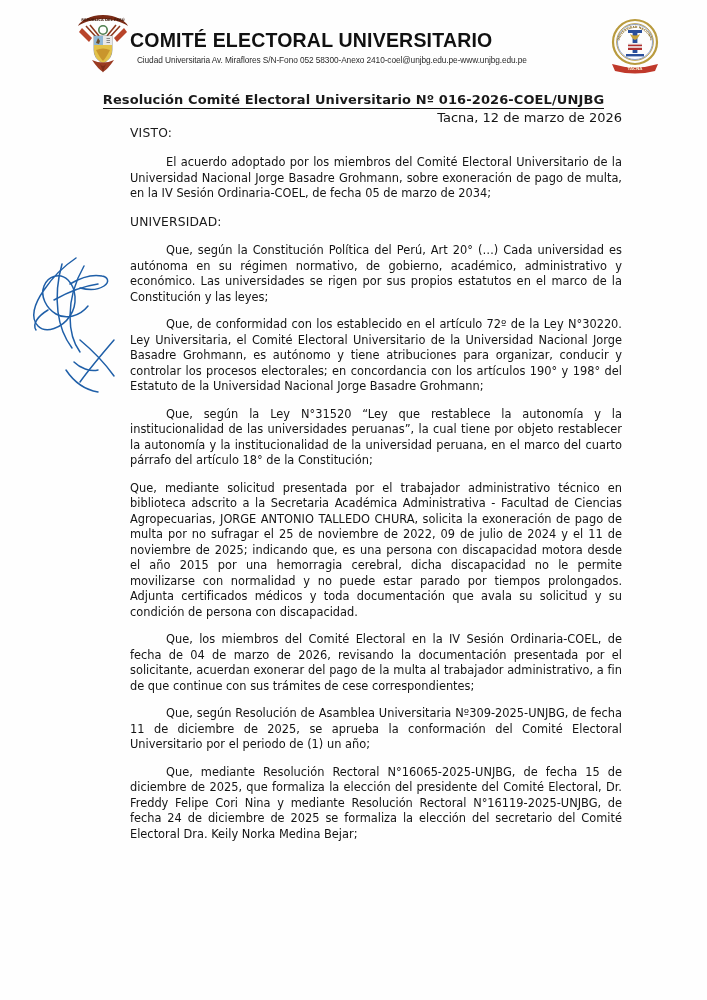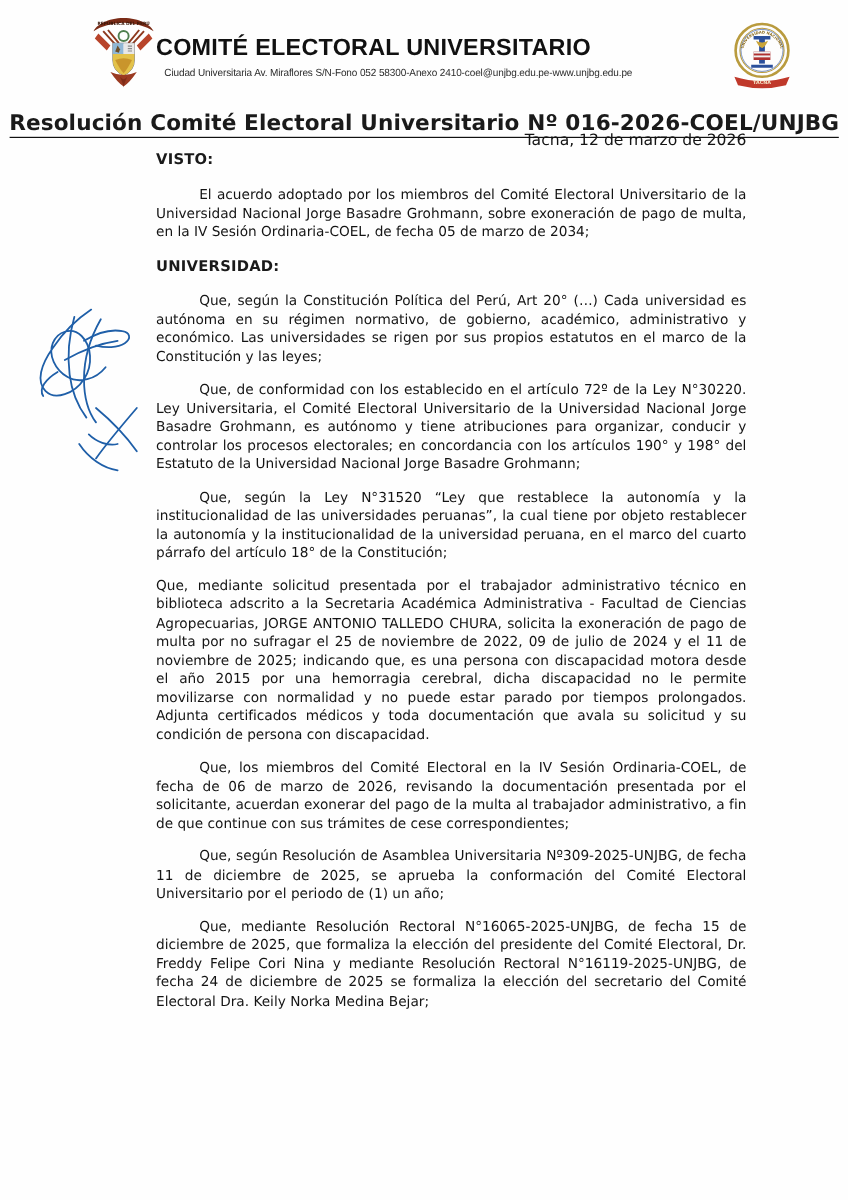--- a/index.html
+++ b/index.html
@@ -64,21 +64,21 @@
     transform: scaleX(0.97);
   }
 
   
   .res-title {
     position: absolute;
     left: 0;
     top: 92px;
     width: 707px;
     text-align: center;
-    font-size: 18px;
+    font-size: 13px;
     font-weight: bold;
     letter-spacing: 0.1px;
   }
   .res-title span {
     border-bottom: 1.6px solid #111;
     padding-bottom: 1px;
   }
   .res-place-date {
     position: absolute;
     right: 85px;
@@ -89,21 +89,21 @@
 
   
   .doc-body {
     position: absolute;
     left: 130px;
     top: 126px;
     width: 492px;
   }
   .section-heading {
     font-size: 12.3px;
-    font-weight: bold;
+    font-weight: normal;
     letter-spacing: 0.2px;
     margin: 0 0 6px 0;
     line-height: 1.25;
   }
   .heading-visto { margin-bottom: 14px; }
   .heading-considerando { margin-top: 13px; margin-bottom: 13px; }
 
   p.para {
     margin: 0 0 12px 0;
     font-size: 11.4px;
@@ -206,18 +206,18 @@
     <div class="section-heading heading-visto">VISTO:</div>
 
     <p class="para indent">El acuerdo adoptado por los miembros del Comité Electoral Universitario de la Universidad Nacional Jorge Basadre Grohmann, sobre exoneración de pago de multa, en la IV Sesión Ordinaria-COEL, de fecha 05 de marzo de 2034;</p>
 
     <div class="section-heading heading-considerando">UNIVERSIDAD:</div>
 
     <p class="para indent">Que, según la Constitución Política del Perú, Art 20° (…) Cada universidad es autónoma en su régimen normativo, de gobierno, académico, administrativo y económico. Las universidades se rigen por sus propios estatutos en el marco de la Constitución y las leyes;</p>
     <p class="para indent">Que, de conformidad con los establecido en el artículo 72º de la Ley N°30220. Ley Universitaria, el Comité Electoral Universitario de la Universidad Nacional Jorge Basadre Grohmann, es autónomo y tiene atribuciones para organizar, conducir y controlar los procesos electorales; en concordancia con los artículos 190° y 198° del Estatuto de la Universidad Nacional Jorge Basadre Grohmann;</p>
     <p class="para indent">Que, según la Ley N°31520 “Ley que restablece la autonomía y la institucionalidad de las universidades peruanas”, la cual tiene por objeto restablecer la autonomía y la institucionalidad de la universidad peruana, en el marco del cuarto párrafo del artículo 18° de la Constitución;</p>
     <p class="para noindent">Que, mediante solicitud presentada por el trabajador administrativo técnico en biblioteca adscrito a la Secretaria Académica Administrativa - Facultad de Ciencias Agropecuarias, JORGE ANTONIO TALLEDO CHURA, solicita la exoneración de pago de multa por no sufragar el  25 de noviembre de 2022, 09 de julio de 2024 y el 11 de noviembre de 2025;  indicando que, es una persona con discapacidad motora desde el año 2015 por una hemorragia cerebral, dicha discapacidad no le permite movilizarse con normalidad y no puede estar parado por tiempos prolongados. Adjunta certificados médicos y toda documentación que avala su solicitud y su condición de persona con discapacidad.</p>
-    <p class="para indent">Que, los miembros del Comité Electoral en la IV Sesión Ordinaria-COEL, de fecha de 06 de marzo de 2026, revisando la documentación presentada por el solicitante, acuerdan exonerar del pago de la multa al trabajador administrativo, a fin de que continue con sus trámites de cese correspondientes;</p>
+    <p class="para indent">Que, los miembros del Comité Electoral en la IV Sesión Ordinaria-COEL, de fecha de 04 de marzo de 2026, revisando la documentación presentada por el solicitante, acuerdan exonerar del pago de la multa al trabajador administrativo, a fin de que continue con sus trámites de cese correspondientes;</p>
     <p class="para indent">Que, según Resolución de Asamblea Universitaria Nº309-2025-UNJBG, de fecha 11 de diciembre de 2025, se aprueba la conformación del Comité Electoral Universitario por el periodo de (1) un año;</p>
     <p class="para indent">Que, mediante Resolución Rectoral N°16065-2025-UNJBG, de fecha 15 de diciembre de 2025, que formaliza la elección del presidente del Comité Electoral, Dr. Freddy Felipe Cori Nina y mediante Resolución Rectoral N°16119-2025-UNJBG, de fecha 24 de diciembre de 2025 se formaliza la elección del secretario del Comité Electoral Dra. Keily Norka Medina Bejar;</p>
 
   </div>
 </div>
 
 </body></html>

